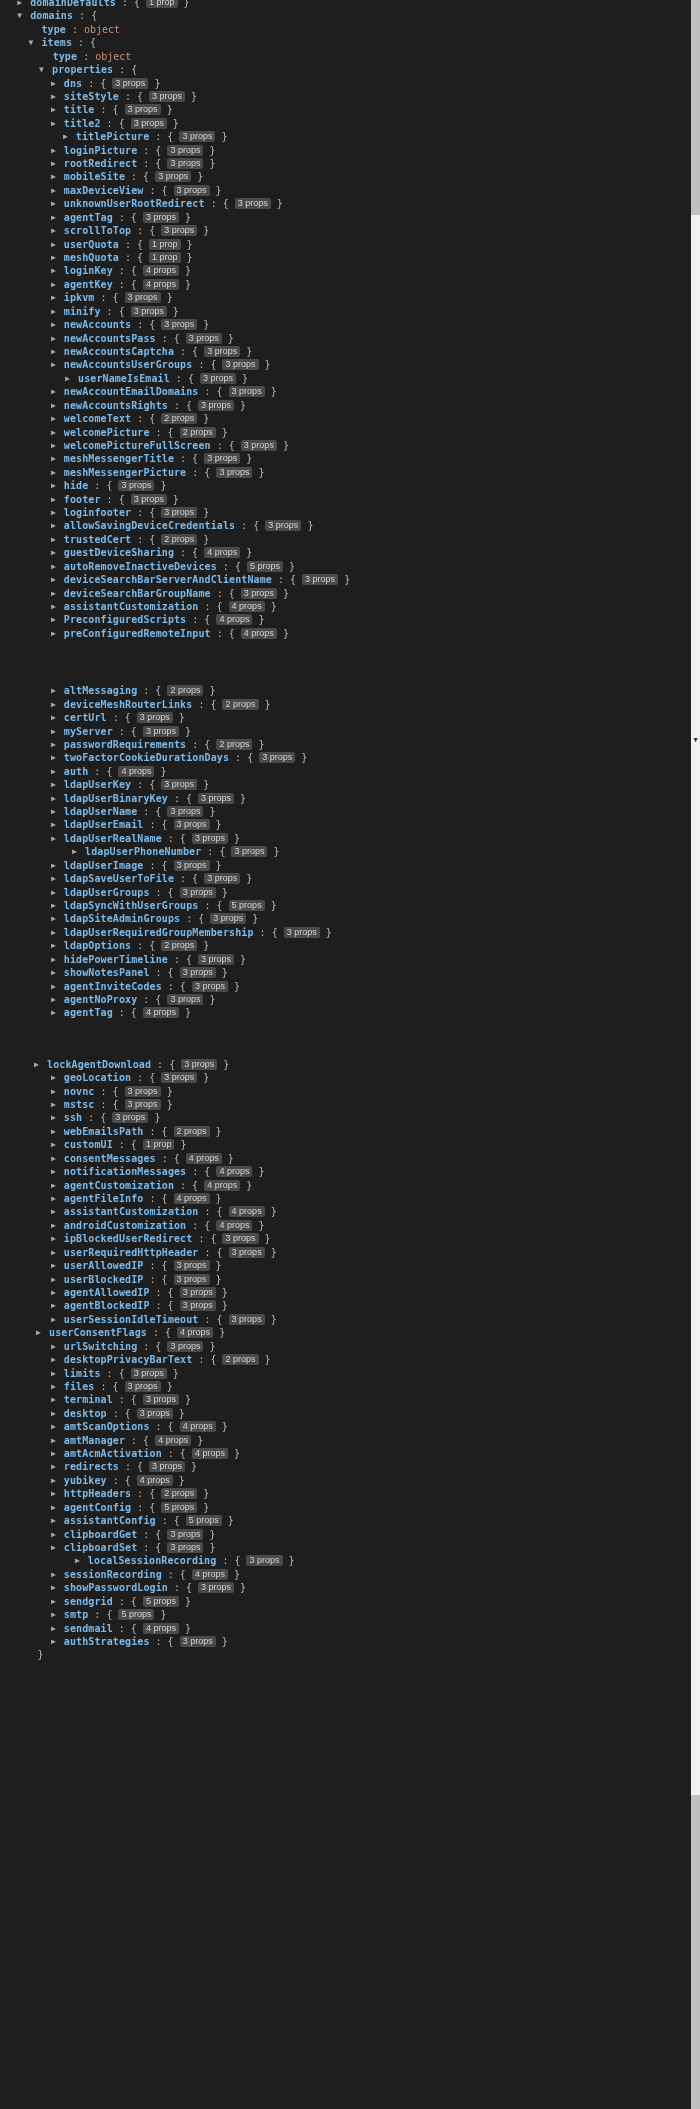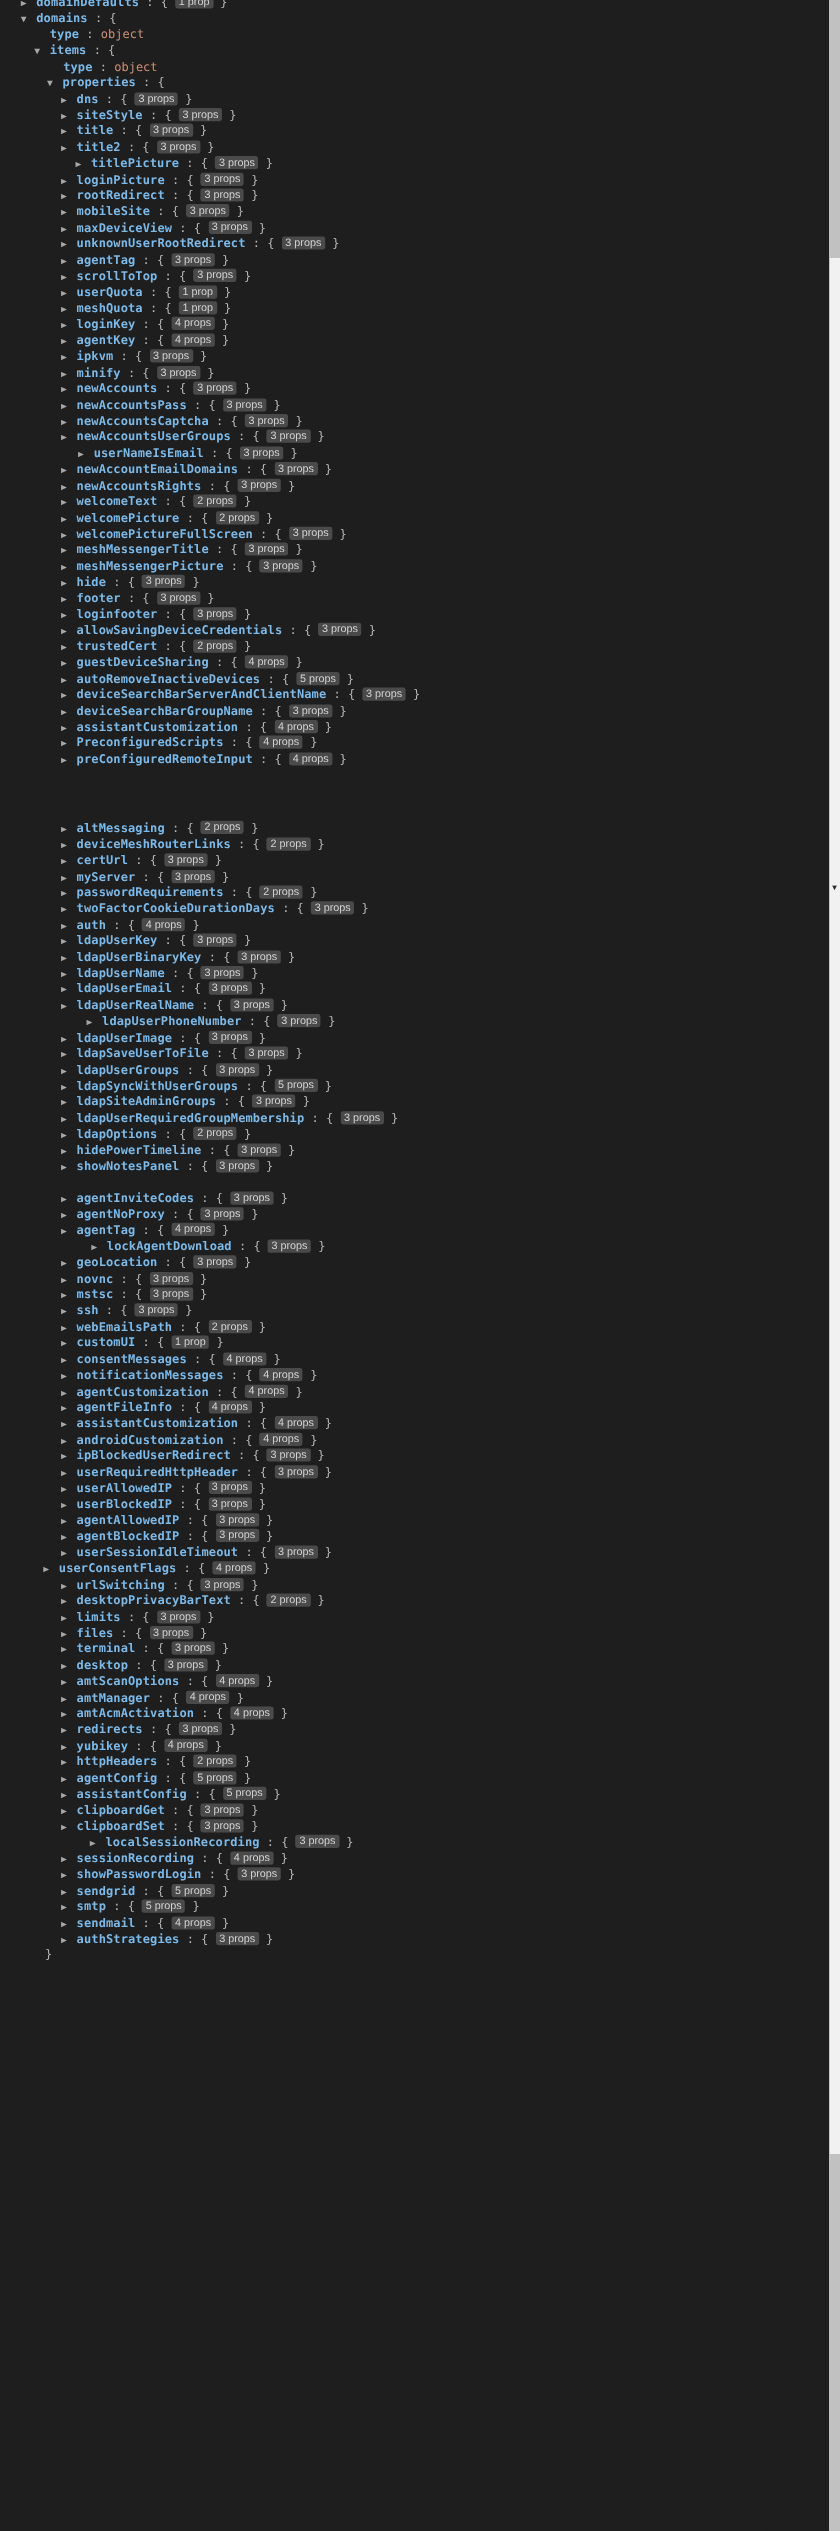--- a/index.html
+++ b/index.html
@@ -164,24 +164,24 @@
     <div class="row" style="padding-left: 70px;"><span class="arrow">▶</span> <span class="key">ldapUserPhoneNumber</span><span class="punct"> : </span><span class="punct">{</span><span> </span><span class="badge">3 props</span><span> </span><span class="punct">}</span></div>
     <div class="row" style="padding-left: 48.8px;"><span class="arrow">▶</span> <span class="key">ldapUserImage</span><span class="punct"> : </span><span class="punct">{</span><span> </span><span class="badge">3 props</span><span> </span><span class="punct">}</span></div>
     <div class="row" style="padding-left: 48.8px;"><span class="arrow">▶</span> <span class="key">ldapSaveUserToFile</span><span class="punct"> : </span><span class="punct">{</span><span> </span><span class="badge">3 props</span><span> </span><span class="punct">}</span></div>
     <div class="row" style="padding-left: 48.8px;"><span class="arrow">▶</span> <span class="key">ldapUserGroups</span><span class="punct"> : </span><span class="punct">{</span><span> </span><span class="badge">3 props</span><span> </span><span class="punct">}</span></div>
     <div class="row" style="padding-left: 48.8px;"><span class="arrow">▶</span> <span class="key">ldapSyncWithUserGroups</span><span class="punct"> : </span><span class="punct">{</span><span> </span><span class="badge">5 props</span><span> </span><span class="punct">}</span></div>
     <div class="row" style="padding-left: 48.8px;"><span class="arrow">▶</span> <span class="key">ldapSiteAdminGroups</span><span class="punct"> : </span><span class="punct">{</span><span> </span><span class="badge">3 props</span><span> </span><span class="punct">}</span></div>
     <div class="row" style="padding-left: 48.8px;"><span class="arrow">▶</span> <span class="key">ldapUserRequiredGroupMembership</span><span class="punct"> : </span><span class="punct">{</span><span> </span><span class="badge">3 props</span><span> </span><span class="punct">}</span></div>
     <div class="row" style="padding-left: 48.8px;"><span class="arrow">▶</span> <span class="key">ldapOptions</span><span class="punct"> : </span><span class="punct">{</span><span> </span><span class="badge">2 props</span><span> </span><span class="punct">}</span></div>
     <div class="row" style="padding-left: 48.8px;"><span class="arrow">▶</span> <span class="key">hidePowerTimeline</span><span class="punct"> : </span><span class="punct">{</span><span> </span><span class="badge">3 props</span><span> </span><span class="punct">}</span></div>
     <div class="row" style="padding-left: 48.8px;"><span class="arrow">▶</span> <span class="key">showNotesPanel</span><span class="punct"> : </span><span class="punct">{</span><span> </span><span class="badge">3 props</span><span> </span><span class="punct">}</span></div>
-    <div class="row" style="padding-left: 48.8px; margin-top: 13px;"><span class="arrow">▶</span> <span class="key">agentInviteCodes</span><span class="punct"> : </span><span class="punct">{</span><span> </span><span class="badge">3 props</span><span> </span><span class="punct">}</span></div>
+    <div class="row" style="padding-left: 48.8px;"><span class="arrow">▶</span> <span class="key">agentInviteCodes</span><span class="punct"> : </span><span class="punct">{</span><span> </span><span class="badge">3 props</span><span> </span><span class="punct">}</span></div>
     <div class="row" style="padding-left: 48.8px;"><span class="arrow">▶</span> <span class="key">agentNoProxy</span><span class="punct"> : </span><span class="punct">{</span><span> </span><span class="badge">3 props</span><span> </span><span class="punct">}</span></div>
     <div class="row" style="padding-left: 48.8px;"><span class="arrow">▶</span> <span class="key">agentTag</span><span class="punct"> : </span><span class="punct">{</span><span> </span><span class="badge">4 props</span><span> </span><span class="punct">}</span></div>
-    <div class="row" style="padding-left: 74px;"><span class="arrow">▶</span> <span class="key">lockAgentDownload</span><span class="punct"> : </span><span class="punct">{</span><span> </span><span class="badge">3 props</span><span> </span><span class="punct">}</span></div>
+    <div class="row" style="padding-left: 32px; margin-top: 38px;"><span class="arrow">▶</span> <span class="key">lockAgentDownload</span><span class="punct"> : </span><span class="punct">{</span><span> </span><span class="badge">3 props</span><span> </span><span class="punct">}</span></div>
     <div class="row" style="padding-left: 48.8px;"><span class="arrow">▶</span> <span class="key">geoLocation</span><span class="punct"> : </span><span class="punct">{</span><span> </span><span class="badge">3 props</span><span> </span><span class="punct">}</span></div>
     <div class="row" style="padding-left: 48.8px;"><span class="arrow">▶</span> <span class="key">novnc</span><span class="punct"> : </span><span class="punct">{</span><span> </span><span class="badge">3 props</span><span> </span><span class="punct">}</span></div>
     <div class="row" style="padding-left: 48.8px;"><span class="arrow">▶</span> <span class="key">mstsc</span><span class="punct"> : </span><span class="punct">{</span><span> </span><span class="badge">3 props</span><span> </span><span class="punct">}</span></div>
     <div class="row" style="padding-left: 48.8px;"><span class="arrow">▶</span> <span class="key">ssh</span><span class="punct"> : </span><span class="punct">{</span><span> </span><span class="badge">3 props</span><span> </span><span class="punct">}</span></div>
     <div class="row" style="padding-left: 48.8px;"><span class="arrow">▶</span> <span class="key">webEmailsPath</span><span class="punct"> : </span><span class="punct">{</span><span> </span><span class="badge">2 props</span><span> </span><span class="punct">}</span></div>
     <div class="row" style="padding-left: 48.8px;"><span class="arrow">▶</span> <span class="key">customUI</span><span class="punct"> : </span><span class="punct">{</span><span> </span><span class="badge">1 prop</span><span> </span><span class="punct">}</span></div>
     <div class="row" style="padding-left: 48.8px;"><span class="arrow">▶</span> <span class="key">consentMessages</span><span class="punct"> : </span><span class="punct">{</span><span> </span><span class="badge">4 props</span><span> </span><span class="punct">}</span></div>
     <div class="row" style="padding-left: 48.8px;"><span class="arrow">▶</span> <span class="key">notificationMessages</span><span class="punct"> : </span><span class="punct">{</span><span> </span><span class="badge">4 props</span><span> </span><span class="punct">}</span></div>
     <div class="row" style="padding-left: 48.8px;"><span class="arrow">▶</span> <span class="key">agentCustomization</span><span class="punct"> : </span><span class="punct">{</span><span> </span><span class="badge">4 props</span><span> </span><span class="punct">}</span></div>
     <div class="row" style="padding-left: 48.8px;"><span class="arrow">▶</span> <span class="key">agentFileInfo</span><span class="punct"> : </span><span class="punct">{</span><span> </span><span class="badge">4 props</span><span> </span><span class="punct">}</span></div>

